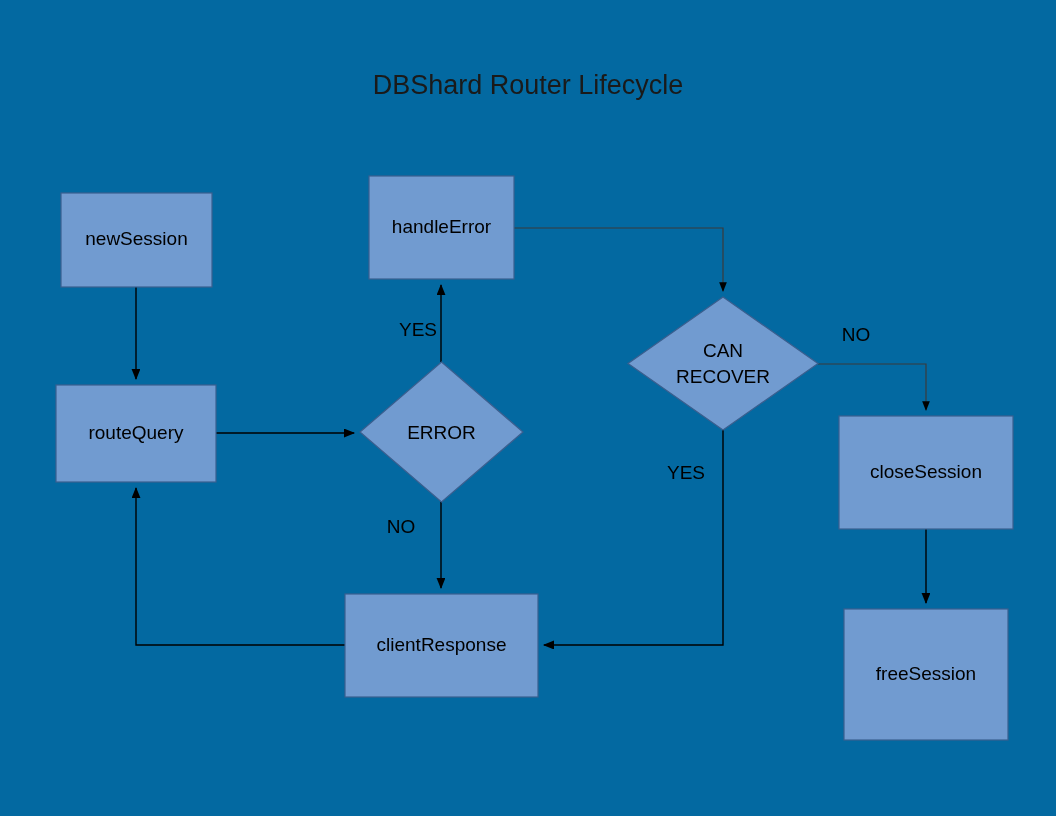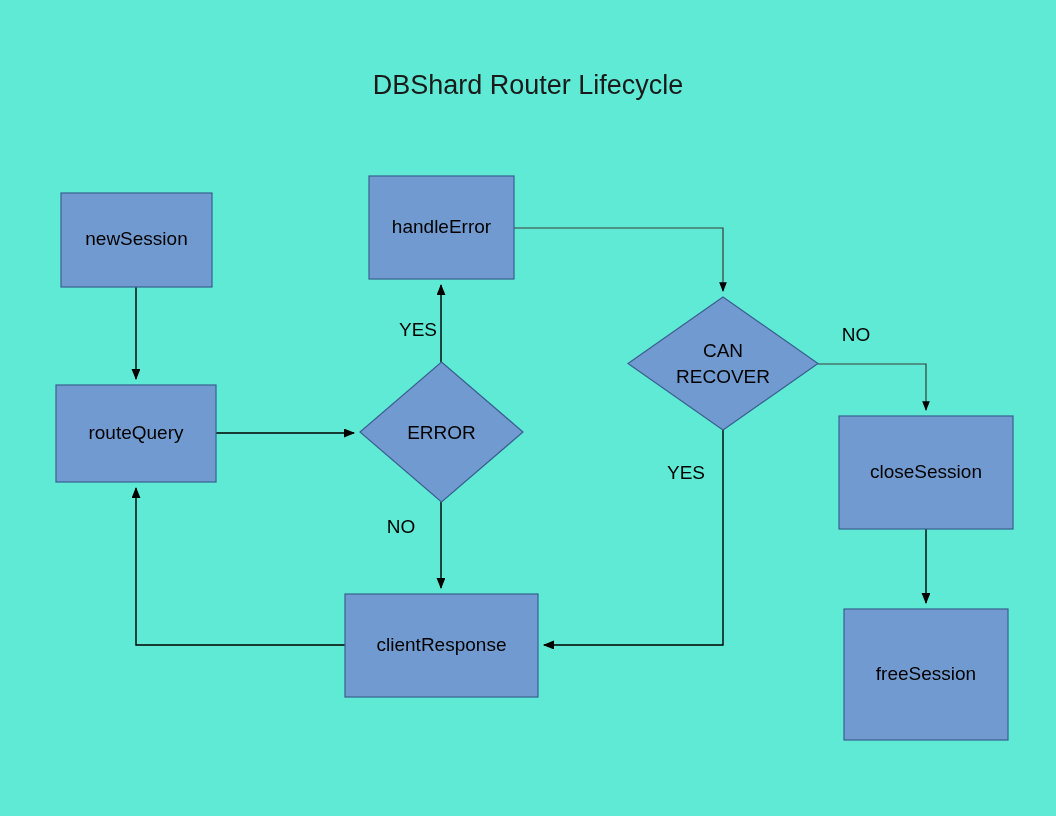--- a/index.html
+++ b/index.html
@@ -10,21 +10,21 @@
   body {
     width: 1056px;
     height: 816px;
     font-family: "Liberation Sans", sans-serif;
     overflow: hidden;
   }
   #diagram-canvas {
     position: relative;
     width: 1056px;
     height: 816px;
-    background: #5eead4;
+    background: #0369a1;
   }
   svg.flow {
     display: block;
     width: 1056px;
     height: 816px;
   }
   .node-shape {
     stroke-width: 1.2;
   }
   .node-label {

